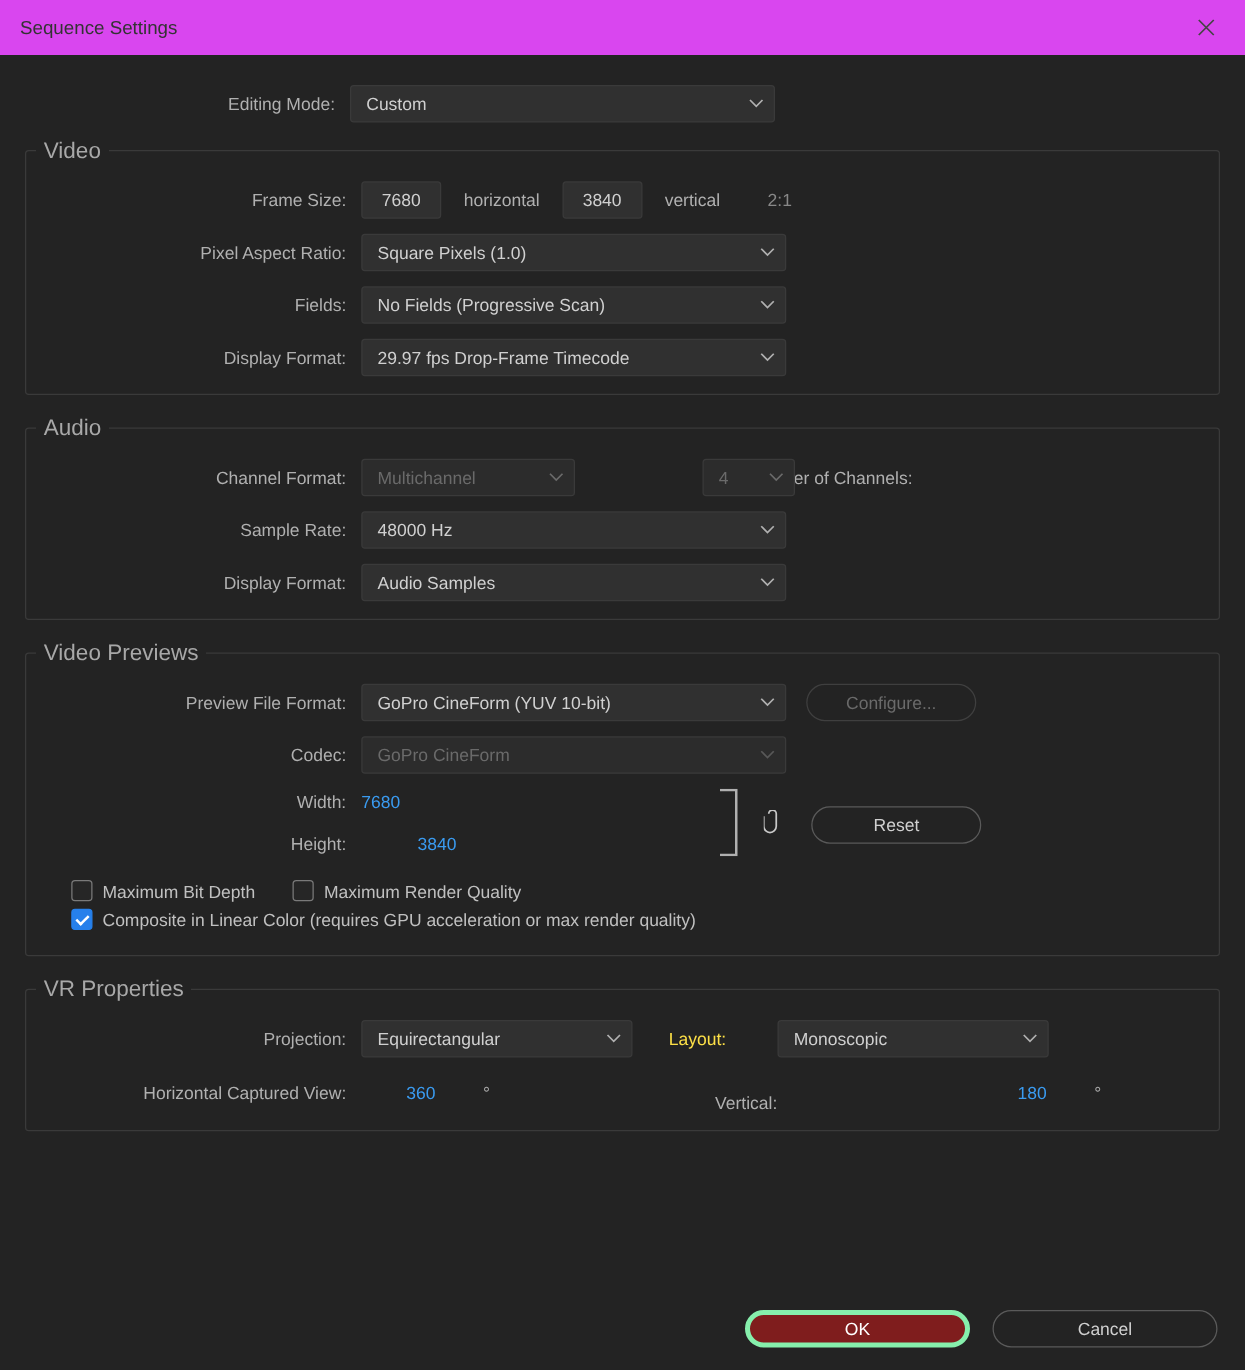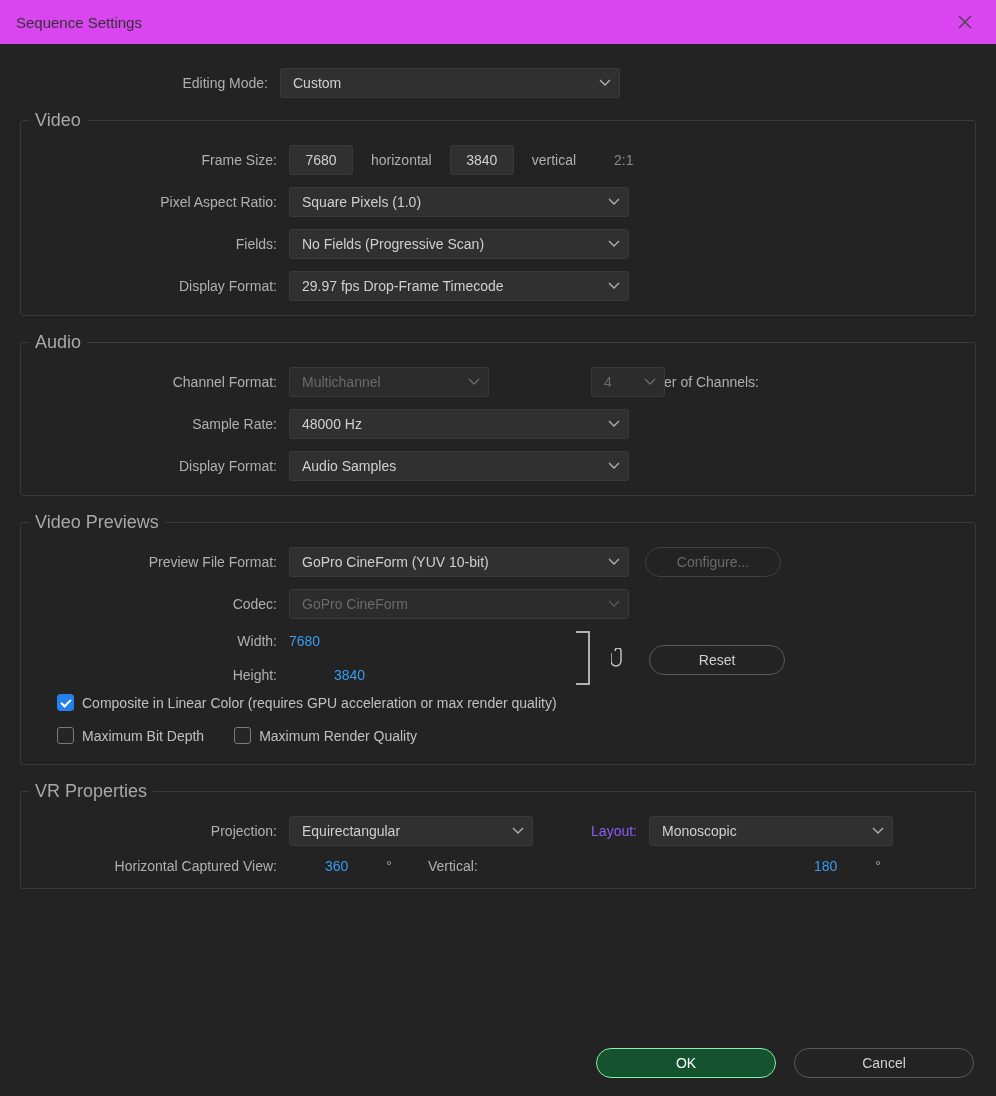--- a/index.html
+++ b/index.html
@@ -57,23 +57,23 @@
     cursor: pointer;
     min-width: 60px;
   }
   .select.disabled { color: #6a6a6a; background:#2c2c2c;}
   .select .chev {
     position: absolute;
     right: 8px;
     top: 8px;
   }
   .select.w330 { width: 340px; }
-  .select.w200 { width: 200px; }
+  .select.w200 { width: 171px; }
   .select.w80 { width: 74px; }
-  .select.w270 { width: 244px; }
+  .select.w270 { width: 217px; }
   .input {
     background: #303030;
     border: 1px solid #3a3a3a;
     border-radius: 3px;
     height: 30px;
     color: #d0d0d0;
     text-align: center;
     width: 64px;
     font-size: 14px;
     font-family: inherit;
@@ -101,22 +101,22 @@
     border-radius: 16px;
     min-width: 136px;
     height: 30px;
     color: #d0d0d0;
     cursor: pointer;
     font-size: 14px;
     display:inline-flex; align-items:center; justify-content:center;
   }
   .btn.disabled { color:#6a6a6a; border-color:#3f3f3f; cursor:default;}
   .btn.primary {
-    background: #14532d;
-    border: 1px solid #86efac;
+    background: #7f1d1d;
+    border: 4px solid #86efac;
     color: #fff;
   }
   .checkbox {
     width: 17px; height: 17px;
     border: 1px solid #7a7a7a;
     border-radius: 3px;
     display: inline-flex; align-items:center; justify-content:center;
     margin-right: 8px;
     cursor: pointer;
     background:#262626;
@@ -308,68 +308,68 @@
           </svg>
       </div>
       <span class="clip-icon">
         <svg width="14" height="20" viewBox="0 0 14 20">
             <path d="M4 3 a3 3 0 0 1 6 0 v10 a5 5 0 0 1 -10 0 V5" stroke="#c8c8c8" stroke-width="1.4" fill="none"></path>
           </svg>
       </span>
       <button class="btn" style="min-width:136px;">Reset</button>
     </div>
 
-    <div class="cbrow">
-      <span class="cbitem">
-        <span class="checkbox checked"></span>
-        <span>Composite in Linear Color (requires GPU acceleration or max render quality)</span>
-      </span>
-    </div>
-
     <div class="cbrow" style="margin-top:16px;">
       <span class="cbitem">
         <span class="checkbox"></span>
         <span>Maximum Bit Depth</span>
       </span>
       <span class="cbitem">
         <span class="checkbox"></span>
         <span>Maximum Render Quality</span>
       </span>
     </div>
+
+    <div class="cbrow">
+      <span class="cbitem">
+        <span class="checkbox checked"></span>
+        <span>Composite in Linear Color (requires GPU acceleration or max render quality)</span>
+      </span>
+    </div>
   </fieldset>
 
   <fieldset>
     <legend>VR Properties</legend>
 
     <div class="row">
       <span class="label">Projection:</span>
       <div class="select w270">
         <span>Equirectangular</span>
         <span class="chev">
             <svg width="12" height="12">
               <path d="M1 3 L6 8 L11 3" stroke="#b0b0b0" stroke-width="1.4" fill="none"></path>
             </svg>
           </span>
       </div>
-      <span style="width:116px;text-align:right;padding-right:12px;color:#8b5cf6;">Layout:</span>
+      <span style="width:116px;text-align:center;padding-right:12px;color:#fde047;">Layout:</span>
       <div class="select w270">
         <span>Monoscopic</span>
         <span class="chev">
             <svg width="12" height="12">
               <path d="M1 3 L6 8 L11 3" stroke="#b0b0b0" stroke-width="1.4" fill="none"></path>
             </svg>
           </span>
       </div>
     </div>
 
     <div class="row" style="margin-bottom:0;gap:36px;">
       <span class="label">Horizontal Captured View:</span>
       <span class="link">360</span>
       <span class="deg">°</span>
-      <span style="width:350px;text-align:left;padding-right:12px;color:#b0b0b0;">Vertical:</span>
+      <span style="width:350px;text-align:center;padding-right:12px;color:#b0b0b0;margin-top:16px;">Vertical:</span>
       <span class="link">180</span>
       <span class="deg">°</span>
     </div>
   </fieldset>
 
   <div class="footer">
     <button class="btn primary wide">OK</button>
     <button class="btn wide">Cancel</button>
   </div>
 

